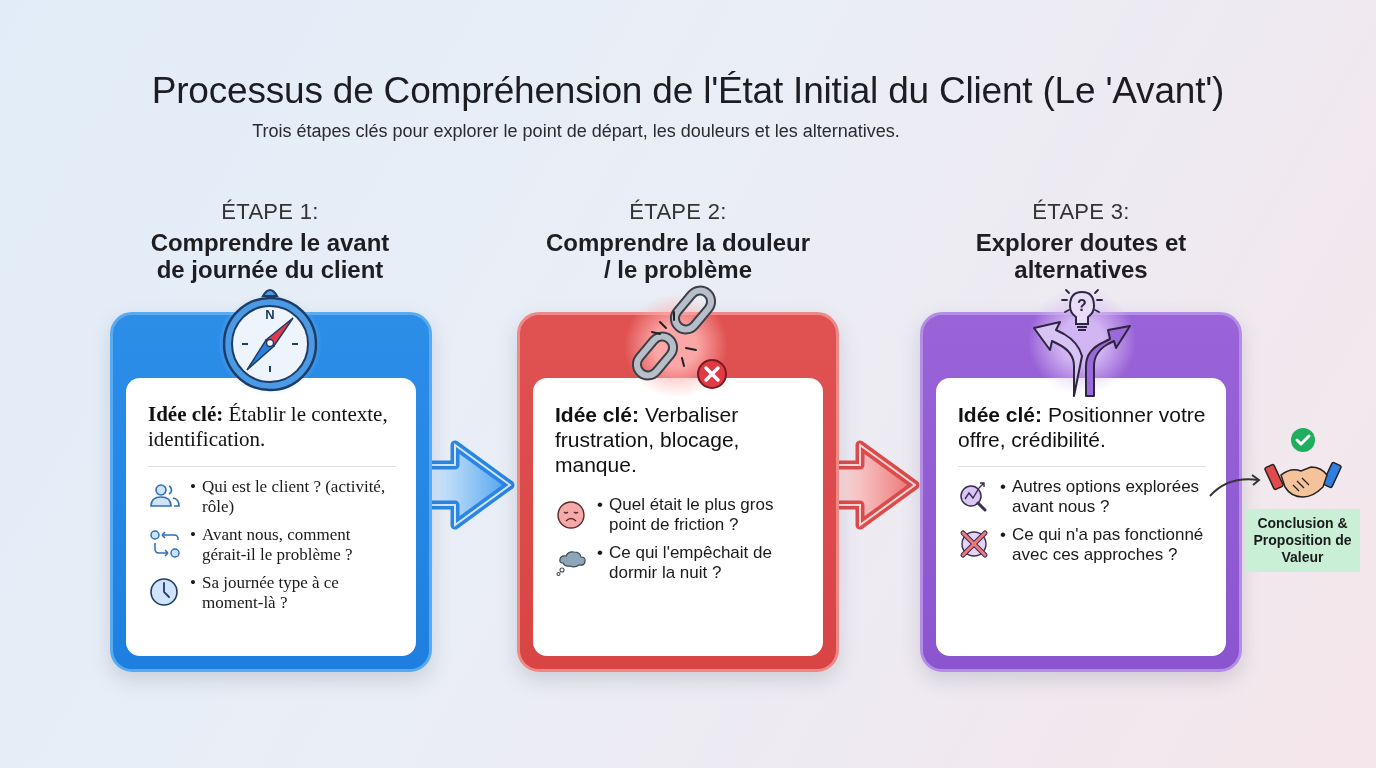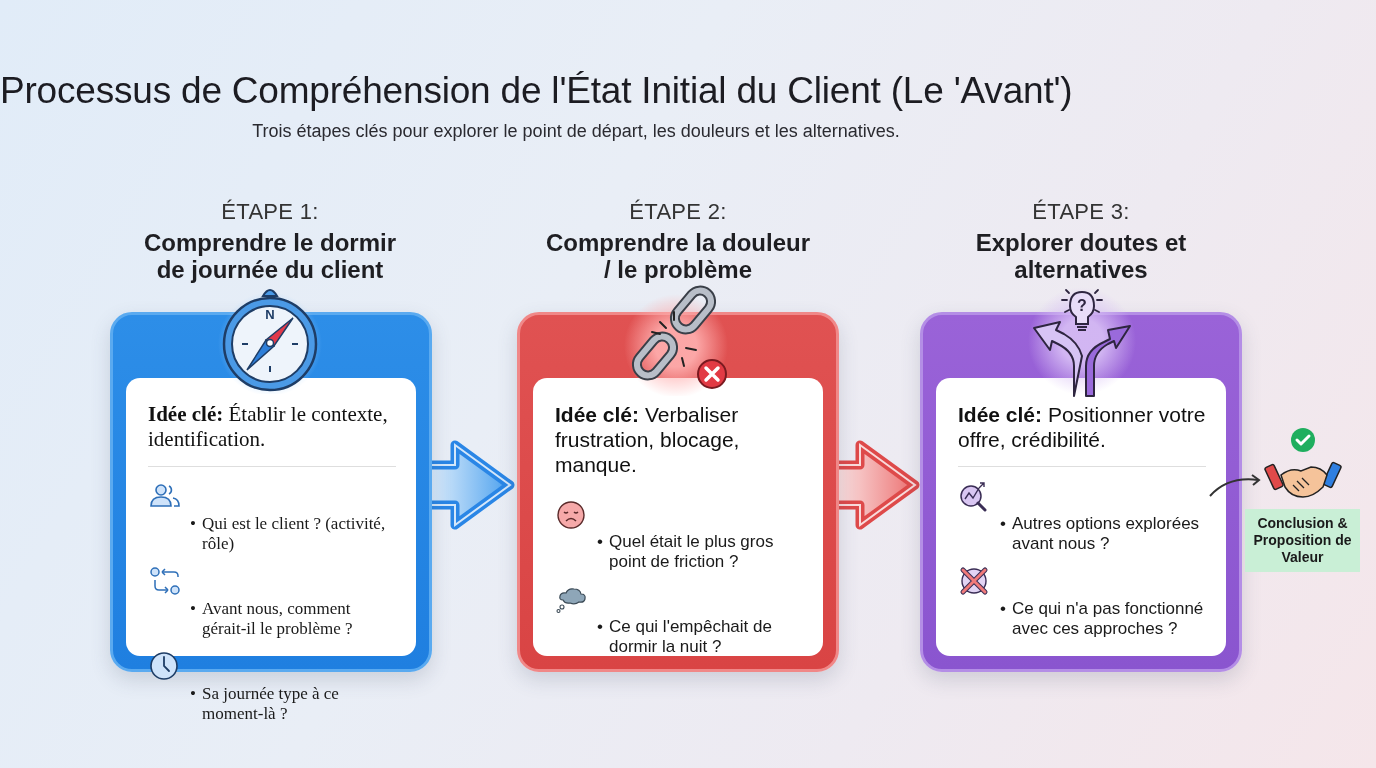--- a/index.html
+++ b/index.html
@@ -5,21 +5,21 @@
   * { box-sizing: border-box; margin: 0; padding: 0; }
   html, body { width: 1376px; height: 768px; overflow: hidden; }
   body {
     font-family: "Liberation Sans", "DejaVu Sans", sans-serif;
     background: linear-gradient(120deg, #e1ecf8 0%, #e9eef6 40%, #eeeaf1 70%, #f5e6ea 100%);
     color: #1c1c1e;
     position: relative;
   }
   .title {
     position: absolute; left: 0; width: 1376px; top: 70px;
-    text-align: left; font-size: 37px; font-weight: 400; color: #1c1c22;
+    text-align: center; font-size: 37px; font-weight: 400; color: #1c1c22;
     letter-spacing: -0.2px;
   }
   .subtitle {
     position: absolute; left: 0; width: 1152px; top: 121px;
     text-align: center; font-size: 18px; color: #2a2a30;
   }
   .step-head {
     position: absolute; width: 340px; text-align: center;
   }
   .step-label { font-size: 22px; color: #333; letter-spacing: 0.3px; }
@@ -35,21 +35,21 @@
   .card.purple { background: linear-gradient(180deg, #9a63d8, #8a55cf); border: 3px solid #b48ee6; }
   .inner {
     position: absolute; left: 13px; right: 13px; top: 63px; bottom: 13px;
     background: #fff; border-radius: 14px; padding: 24px 20px 10px 22px;
   }
   .key { font-size: 21px; line-height: 25px; color: #111; }
   .key b { font-weight: 700; }
   .sep { height: 1px; background: #dedede; margin: 14px 0 10px 0; }
   .item { display: flex; align-items: flex-start; margin-bottom: 8px; }
   .item .ic { width: 34px; height: 34px; flex: 0 0 34px; margin-right: 8px; margin-top: 2px; }
-  .item .txt { font-size: 17px; line-height: 20px; color: #1a1a1a; position: relative; padding-left: 12px; margin-top: 37px; }
+  .item .txt { font-size: 17px; line-height: 20px; color: #1a1a1a; position: relative; padding-left: 12px; }
   .item .txt::before { content: "•"; position: absolute; left: 0; top: 0; }
 
   .top-icon { position: absolute; }
   .arrow { position: absolute; top: 430px; width: 110px; height: 110px; }
 
   .conclusion {
     position: absolute; left: 1245px; top: 425px; width: 115px; text-align: center;
   }
   .concl-label {
     display: inline-block; background: #c9efd6; border-radius: 0;
@@ -59,21 +59,21 @@
 </style>
 </head>
 <body>
 
 <div class="title">Processus de Compréhension de l'État Initial du Client (Le 'Avant')</div>
 <div class="subtitle">Trois étapes clés pour explorer le point de départ, les douleurs et les alternatives.</div>
 
 <div class="step-head" style="left:100px; top:199px;">
   <div class="step-label">ÉTAPE 1:</div>
   <div class="step-title">
-    <div>Comprendre le dormir</div>
+    <div>Comprendre le avant</div>
     <div>de journée du client</div>
   </div>
 </div>
 <div class="step-head" style="left:508px; top:199px;">
   <div class="step-label">ÉTAPE 2:</div>
   <div class="step-title">
     <div>Comprendre la douleur</div>
     <div>/ le problème</div>
   </div>
 </div>

